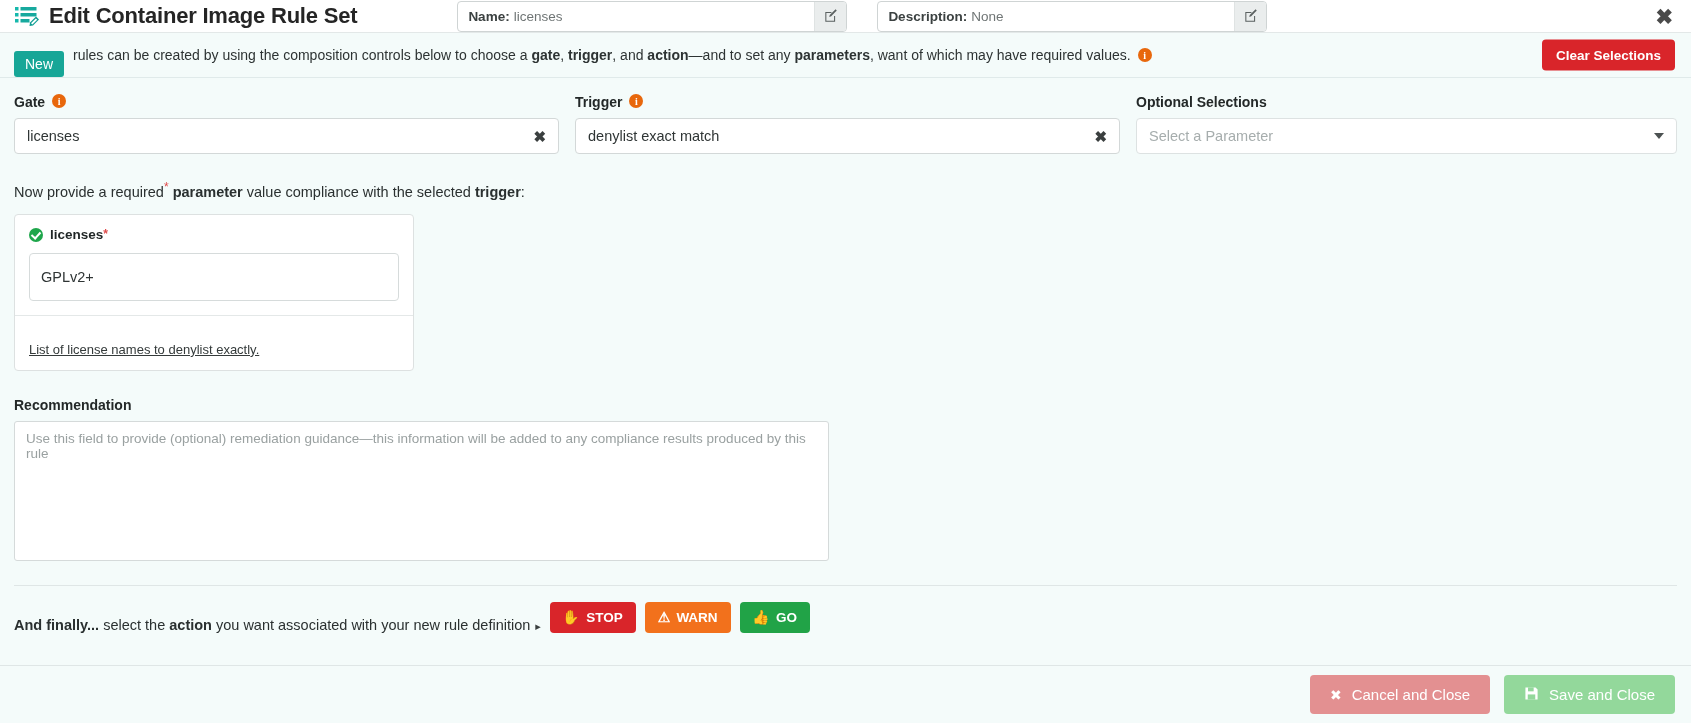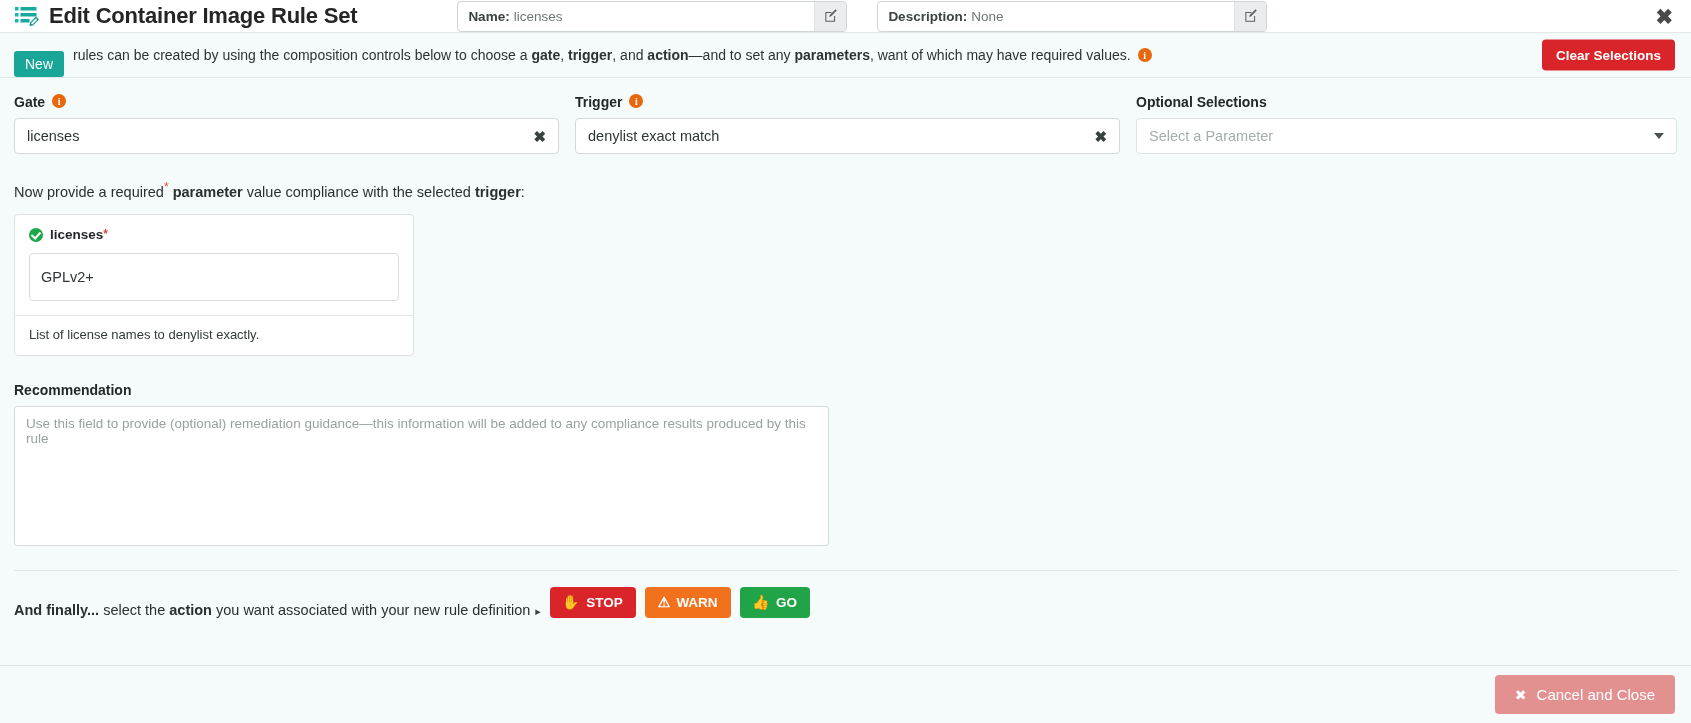--- a/index.html
+++ b/index.html
@@ -238,23 +238,24 @@
     border-radius: 4px;
     background: #fff;
     font-size: 14.5px;
     color: #2f3535;
     padding: 0 11px;
     font-family: "Liberation Sans", sans-serif;
     outline: none;
   }
   .param-foot {
     border-top: 1px solid #e4e8e8;
-    padding: 11px 14px 13px 14px;
+    padding: 26px 14px 13px 14px;
     font-size: 13px;
     color: #343a3a;
+    text-decoration: underline;
   }
 
   
   .rec-label {
     font-size: 14px;
     font-weight: bold;
     color: #232828;
     margin: 26px 0 8px 0;
   }
   .rec-area {
@@ -466,13 +467,23 @@
     <span class="glyph">👍</span>
     <span>GO</span>
   </button>
 </div>
 
 <div class="footer">
   <button class="foot-btn foot-cancel">
     <span class="glyph">✖</span>
     <span>Cancel and Close</span>
   </button>
+  <button class="foot-btn foot-save">
+    <span class="glyph">
+      <svg viewBox="0 0 16 16" width="15" height="15" aria-hidden="true">
+        <path d="M1.5 1.5h10.8L14.5 3.7V14.5H1.5z" fill="#ffffff"></path>
+        <rect x="4.3" y="1.5" width="6" height="4.2" fill="#93d89b"></rect>
+        <rect x="4" y="9" width="8" height="5.5" fill="#93d89b"></rect>
+      </svg>
+    </span>
+    <span>Save and Close</span>
+  </button>
 </div>
 
 </body></html>

